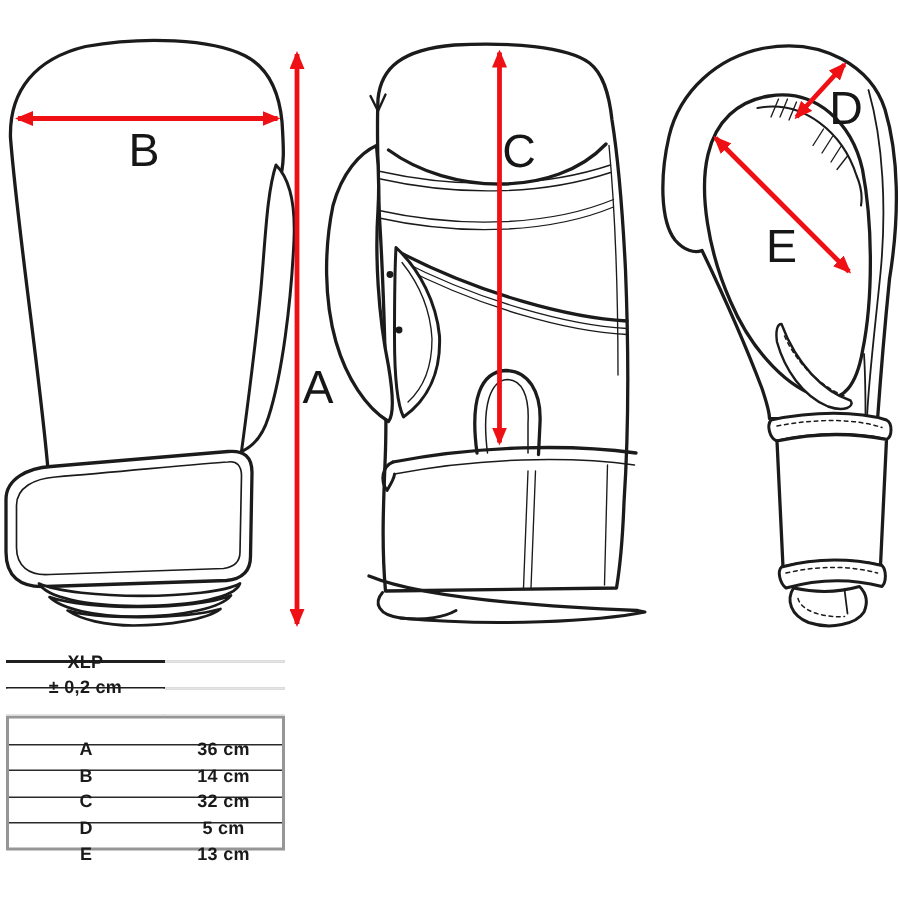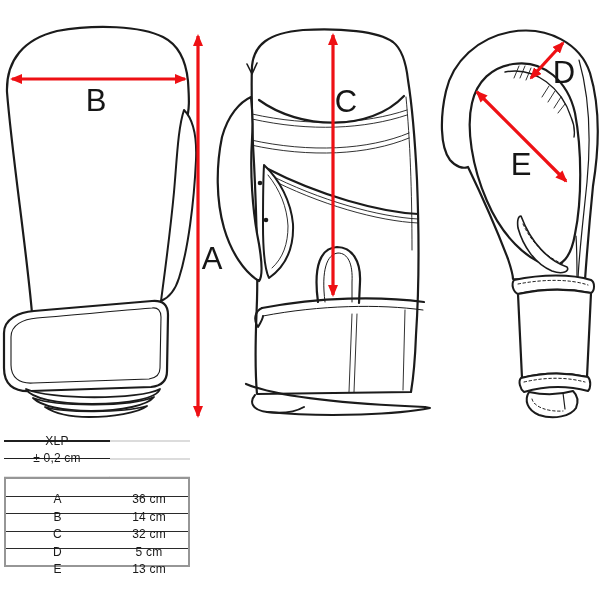--- a/index.html
+++ b/index.html
@@ -10,21 +10,21 @@
   .stage svg{position:absolute;left:0;top:0;}
   .dim-label{
     position:absolute;transform:translate(-50%,-50%);
     font-size:31px;font-weight:400;color:#161616;line-height:1;
     font-family:"Liberation Sans",sans-serif;
   }
   
   .size-table{position:absolute;left:4px;top:420px;width:186px;font-size:12px;color:#1a1a1a;}
   .size-table .row{display:flex;box-sizing:border-box;}
   .cell{box-sizing:border-box;display:flex;align-items:center;justify-content:center;
-        font-weight:normal;letter-spacing:.2px;margin-top:20px;}
+        font-weight:bold;letter-spacing:.2px;margin-top:20px;}
   .c1{width:106px;} .c2{width:80px;flex:1;}
   .hdr-row{height:18px;}
   .hdr-row .c1{border:1.6px solid #1f1f1f;}
   .hdr-row.second .c1{border-top:none;}
   .hdr-row .c2{border-top:1px solid #dcdcdc;border-right:1px solid #dcdcdc;border-bottom:1px solid #dcdcdc;}
   .spacer-row{height:21px;}
   .spacer-row .c1{border-left:1px solid #e4e4e4;border-bottom:1px solid #e4e4e4;border-right:1px solid #d0d0d0;}
   .spacer-row .c2{border-right:1px solid #e4e4e4;border-bottom:1px solid #e4e4e4;}
   .data-block{border:2px solid #969696;}
   .data-row{height:17.2px;}

